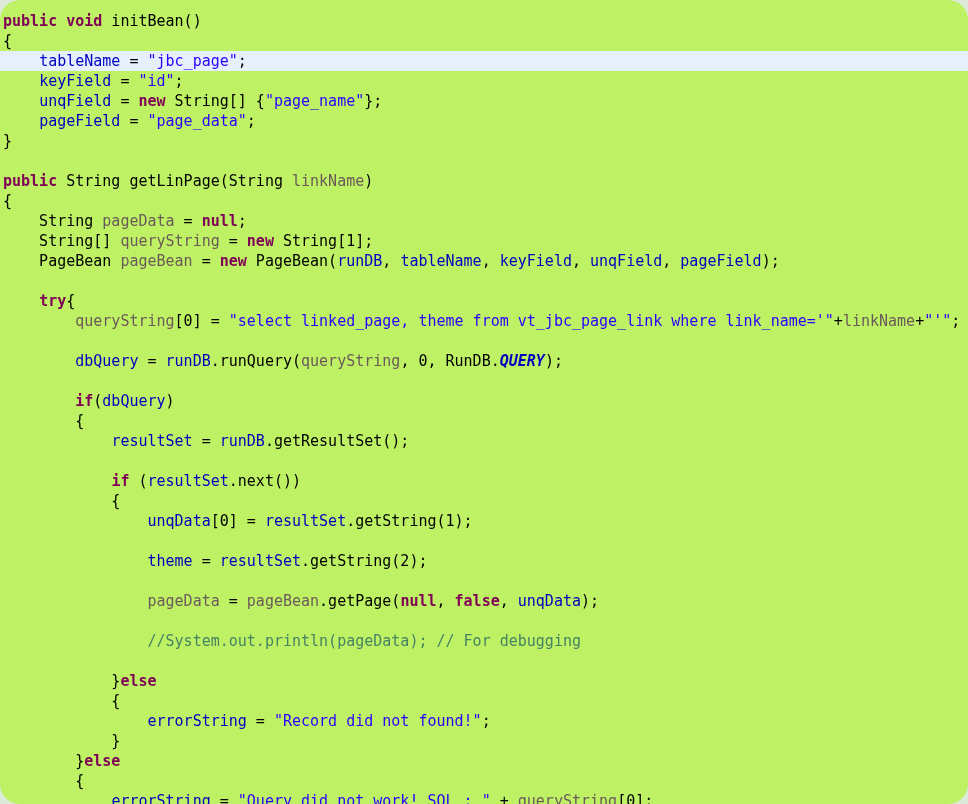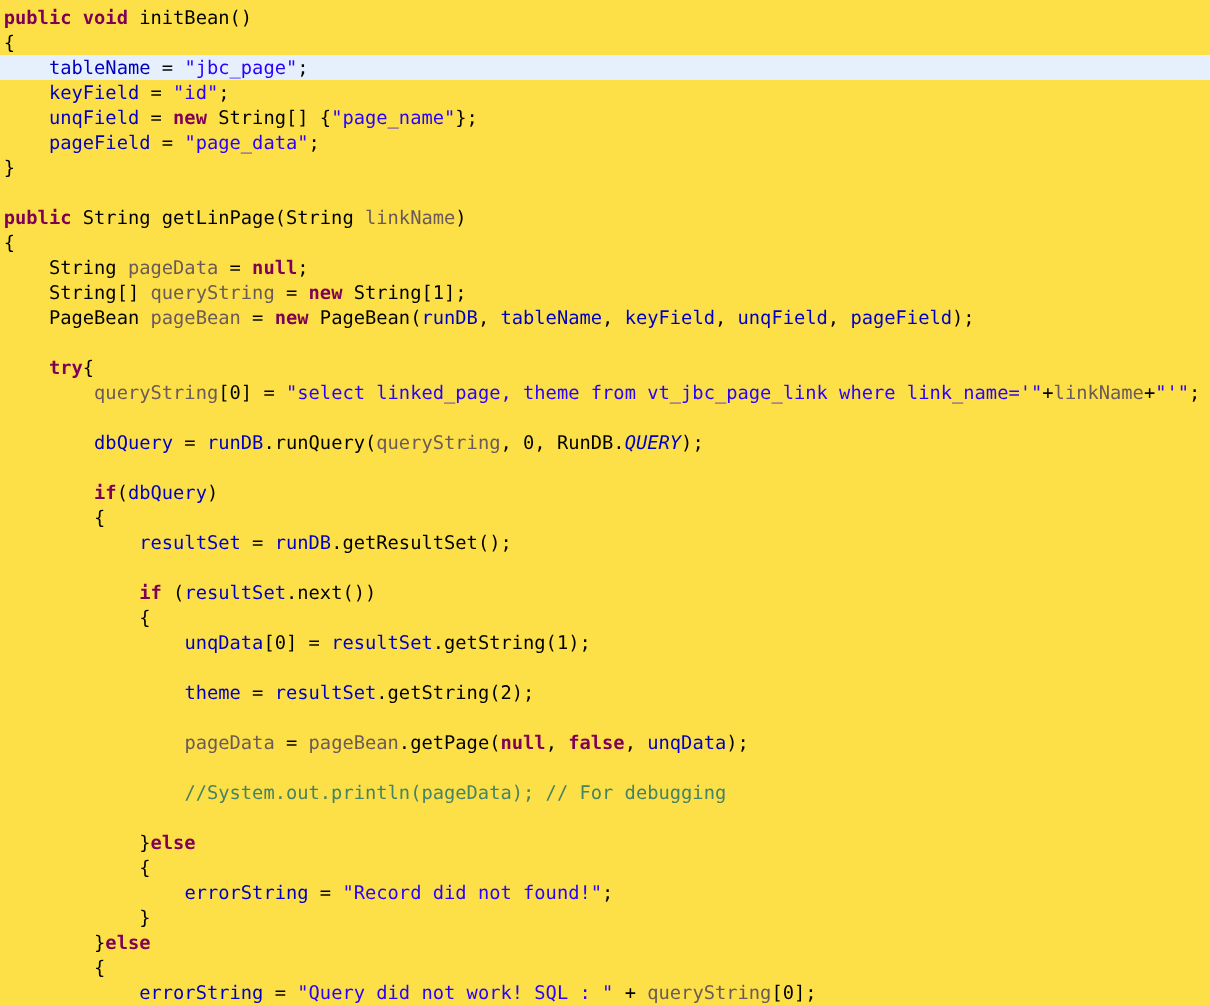--- a/index.html
+++ b/index.html
@@ -2,42 +2,43 @@
 <html><head>
 <meta charset="utf-8">
 <style>
   * { margin: 0; padding: 0; box-sizing: border-box; }
   html, body { width: 968px; height: 804px; overflow: hidden; }
   body { background: #dce8d8; }
 
   .editor {
     width: 968px;
     height: 804px;
-    background: #fde047;
+    background: #bef264;
     font-family: "DejaVu Sans Mono", "Liberation Mono", monospace;
     font-size: 15px;
     line-height: 20px;
-    padding-top: 4px;
+    padding-top: 11px;
     white-space: pre;
     overflow: hidden;
     color: #000000;
     cursor: text;
+    border-radius: 20px;
   }
 
   .line {
     height: 20px;
     padding-left: 3px;
     white-space: pre;
   }
   .line.current { background: #e6f0fd; }
 
   .tok-pl     { color: #000000; }
   .tok-kw     { color: #7f0055; font-weight: bold; }
   .tok-str    { color: #2a00ff; }
   .tok-field  { color: #0000c0; margin-top: 8px; }
-  .tok-static { color: #0000c0; font-weight: normal; font-style: italic; }
+  .tok-static { color: #0000c0; font-weight: bold; font-style: italic; }
   .tok-local  { color: #6b5a5a; text-align: center; }
   .tok-cmt    { color: #468264; }
 </style>
 </head>
 <body>
 
 <div class="editor"><div class="line"><span class="tok-kw">public</span><span class="tok-pl"> </span><span class="tok-kw">void</span><span class="tok-pl"> initBean()</span></div><div class="line"><span class="tok-pl">{</span></div><div class="line current"><span class="tok-pl">    </span><span class="tok-field">tableName</span><span class="tok-pl"> = </span><span class="tok-str">"jbc_page"</span><span class="tok-pl">;</span></div><div class="line"><span class="tok-pl">    </span><span class="tok-field">keyField</span><span class="tok-pl"> = </span><span class="tok-str">"id"</span><span class="tok-pl">;</span></div><div class="line"><span class="tok-pl">    </span><span class="tok-field">unqField</span><span class="tok-pl"> = </span><span class="tok-kw">new</span><span class="tok-pl"> String[] {</span><span class="tok-str">"page_name"</span><span class="tok-pl">};</span></div><div class="line"><span class="tok-pl">    </span><span class="tok-field">pageField</span><span class="tok-pl"> = </span><span class="tok-str">"page_data"</span><span class="tok-pl">;</span></div><div class="line"><span class="tok-pl">}</span></div><div class="line"></div><div class="line"><span class="tok-kw">public</span><span class="tok-pl"> String getLinPage(String </span><span class="tok-local">linkName</span><span class="tok-pl">)</span></div><div class="line"><span class="tok-pl">{</span></div><div class="line"><span class="tok-pl">    String </span><span class="tok-local">pageData</span><span class="tok-pl"> = </span><span class="tok-kw">null</span><span class="tok-pl">;</span></div><div class="line"><span class="tok-pl">    String[] </span><span class="tok-local">queryString</span><span class="tok-pl"> = </span><span class="tok-kw">new</span><span class="tok-pl"> String[1];</span></div><div class="line"><span class="tok-pl">    PageBean </span><span class="tok-local">pageBean</span><span class="tok-pl"> = </span><span class="tok-kw">new</span><span class="tok-pl"> PageBean(</span><span class="tok-field">runDB</span><span class="tok-pl">, </span><span class="tok-field">tableName</span><span class="tok-pl">, </span><span class="tok-field">keyField</span><span class="tok-pl">, </span><span class="tok-field">unqField</span><span class="tok-pl">, </span><span class="tok-field">pageField</span><span class="tok-pl">);</span></div><div class="line"></div><div class="line"><span class="tok-pl">    </span><span class="tok-kw">try</span><span class="tok-pl">{</span></div><div class="line"><span class="tok-pl">        </span><span class="tok-local">queryString</span><span class="tok-pl">[0] = </span><span class="tok-str">"select linked_page, theme from vt_jbc_page_link where link_name='"</span><span class="tok-pl">+</span><span class="tok-local">linkName</span><span class="tok-pl">+</span><span class="tok-str">"'"</span><span class="tok-pl">;</span></div><div class="line"></div><div class="line"><span class="tok-pl">        </span><span class="tok-field">dbQuery</span><span class="tok-pl"> = </span><span class="tok-field">runDB</span><span class="tok-pl">.runQuery(</span><span class="tok-local">queryString</span><span class="tok-pl">, 0, RunDB.</span><span class="tok-static">QUERY</span><span class="tok-pl">);</span></div><div class="line"></div><div class="line"><span class="tok-pl">        </span><span class="tok-kw">if</span><span class="tok-pl">(</span><span class="tok-field">dbQuery</span><span class="tok-pl">)</span></div><div class="line"><span class="tok-pl">        {</span></div><div class="line"><span class="tok-pl">            </span><span class="tok-field">resultSet</span><span class="tok-pl"> = </span><span class="tok-field">runDB</span><span class="tok-pl">.getResultSet();</span></div><div class="line"></div><div class="line"><span class="tok-pl">            </span><span class="tok-kw">if</span><span class="tok-pl"> (</span><span class="tok-field">resultSet</span><span class="tok-pl">.next())</span></div><div class="line"><span class="tok-pl">            {</span></div><div class="line"><span class="tok-pl">                </span><span class="tok-field">unqData</span><span class="tok-pl">[0] = </span><span class="tok-field">resultSet</span><span class="tok-pl">.getString(1);</span></div><div class="line"></div><div class="line"><span class="tok-pl">                </span><span class="tok-field">theme</span><span class="tok-pl"> = </span><span class="tok-field">resultSet</span><span class="tok-pl">.getString(2);</span></div><div class="line"></div><div class="line"><span class="tok-pl">                </span><span class="tok-local">pageData</span><span class="tok-pl"> = </span><span class="tok-local">pageBean</span><span class="tok-pl">.getPage(</span><span class="tok-kw">null</span><span class="tok-pl">, </span><span class="tok-kw">false</span><span class="tok-pl">, </span><span class="tok-field">unqData</span><span class="tok-pl">);</span></div><div class="line"></div><div class="line"><span class="tok-pl">                </span><span class="tok-cmt">//System.out.println(pageData); // For debugging</span></div><div class="line"></div><div class="line"><span class="tok-pl">            }</span><span class="tok-kw">else</span></div><div class="line"><span class="tok-pl">            {</span></div><div class="line"><span class="tok-pl">                </span><span class="tok-field">errorString</span><span class="tok-pl"> = </span><span class="tok-str">"Record did not found!"</span><span class="tok-pl">;</span></div><div class="line"><span class="tok-pl">            }</span></div><div class="line"><span class="tok-pl">        }</span><span class="tok-kw">else</span></div><div class="line"><span class="tok-pl">        {</span></div><div class="line"><span class="tok-pl">            </span><span class="tok-field">errorString</span><span class="tok-pl"> = </span><span class="tok-str">"Query did not work! SQL : "</span><span class="tok-pl"> + </span><span class="tok-local">queryString</span><span class="tok-pl">[0];</span></div></div>
 
 </body></html>

